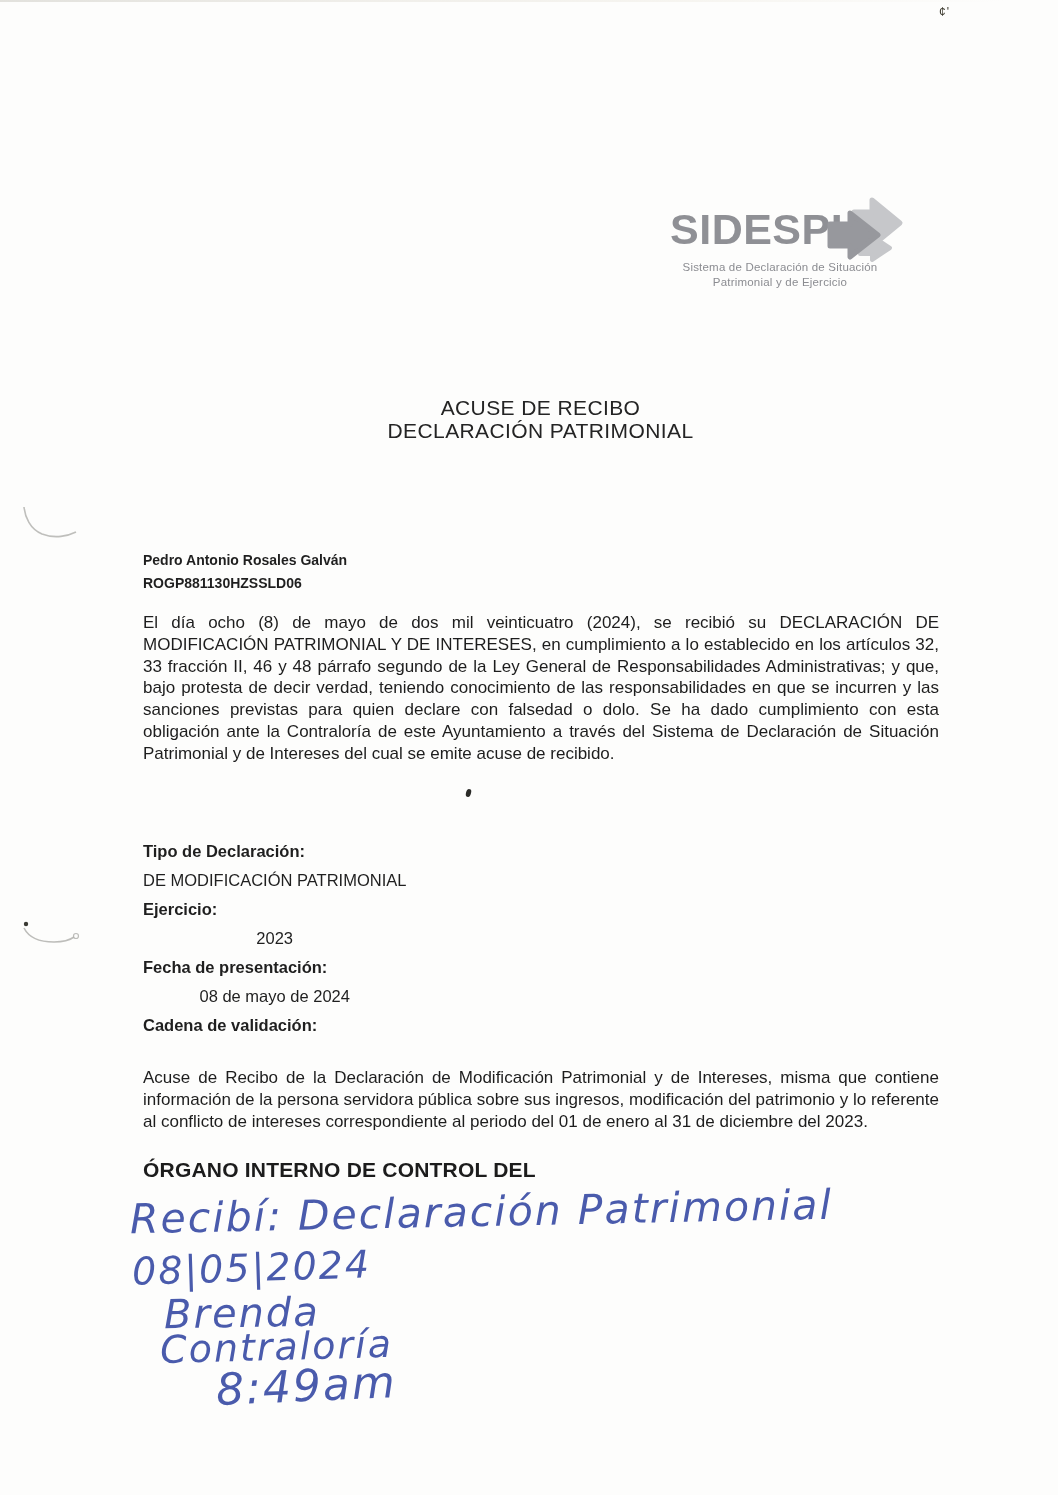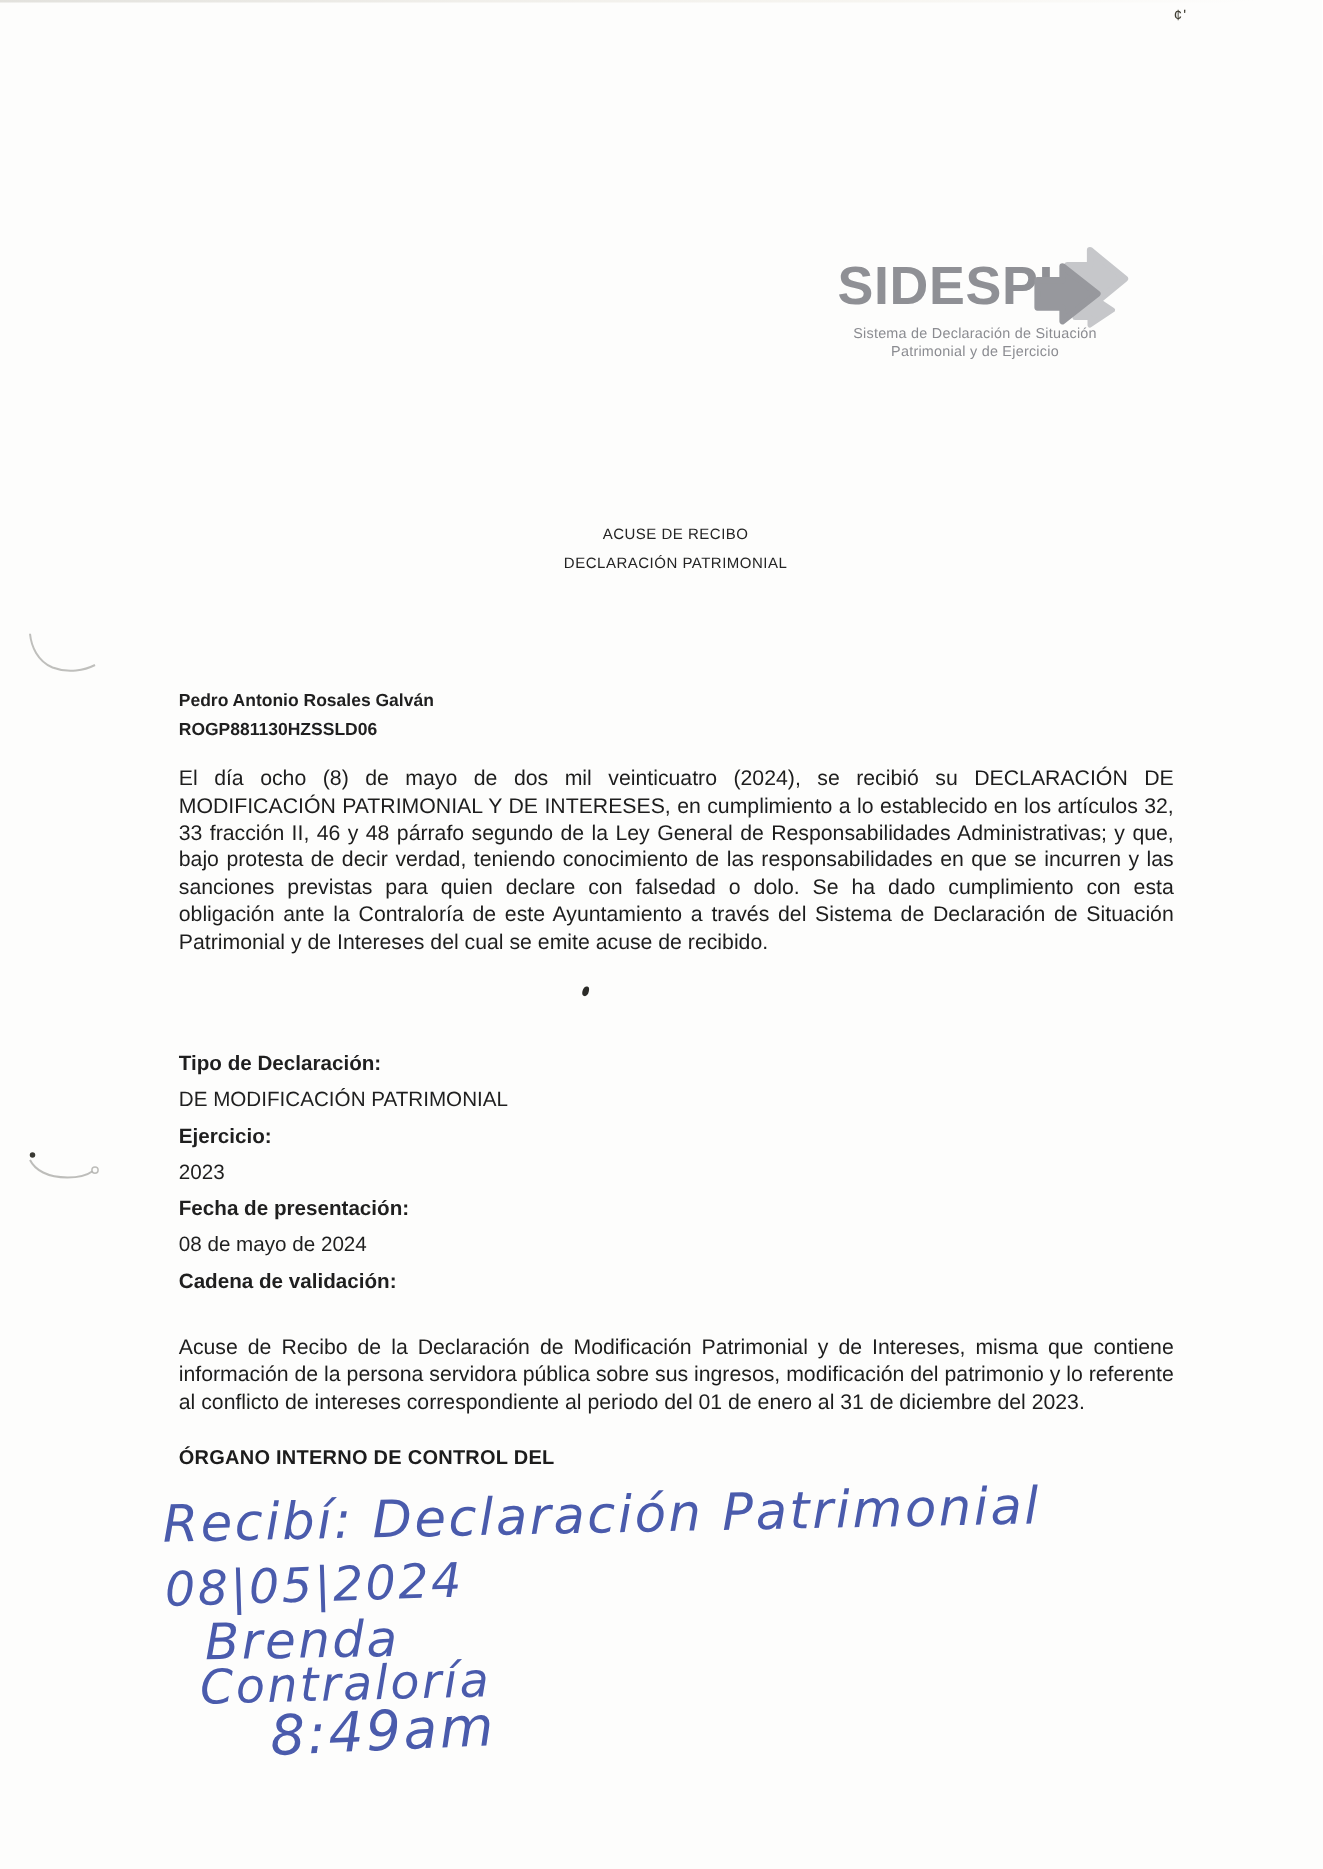--- a/index.html
+++ b/index.html
@@ -44,43 +44,43 @@
   .logo-arrows { position:absolute; right:-6px; top:-8px; }
   .tagline {
     font-size:11.5px; line-height:14.5px;
     color: var(--logo-tagline-gray, #8b8c91);
     letter-spacing:.2px;
   }
 
   
   .title {
     position:absolute; top:396px; left:143px; width:795px;
-    text-align:center; font-size:12px; line-height:23px;
-    letter-spacing:.4px; color:#242424;margin-top:20px;
+    text-align:center; font-size:21px; line-height:23px;
+    letter-spacing:.4px; color:#242424;
   }
   .recipient {
     position:absolute; top:549px; left:143px;
     font-weight:bold; font-size:14px; line-height:23px;
   }
   .para {
     position:absolute; left:143px; width:796px; margin:0;
     font-size:17px; line-height:21.8px; text-align:justify;
     color:#1d1d1d;
   }
   .p1 { top:612px; }
   .p2 { top:1067px; }
 
   .fields { position:absolute; top:837px; left:143px; font-size:16.5px; }
   .field-row { display:flex; line-height:29px;flex-direction:column; }
   .field-label { font-weight:bold; width:193px; flex:none; }
-  .field-value { white-space:nowrap; }
+  .field-value { white-space:nowrap;text-align:center; }
 
   .footer-heading {
     position:absolute; top:1158px; left:143px;
-    font-weight:bold; font-size:16px; letter-spacing:.2px;
+    font-weight:bold; font-size:21px; letter-spacing:.2px;
     color:#1c1c1c;
   }
 
   
   .hw {
     position:absolute;
     font-family:"DejaVu Sans", sans-serif;
     font-style:italic;
     color: var(--ink-blue, #3b4ea6);
     white-space:nowrap;

